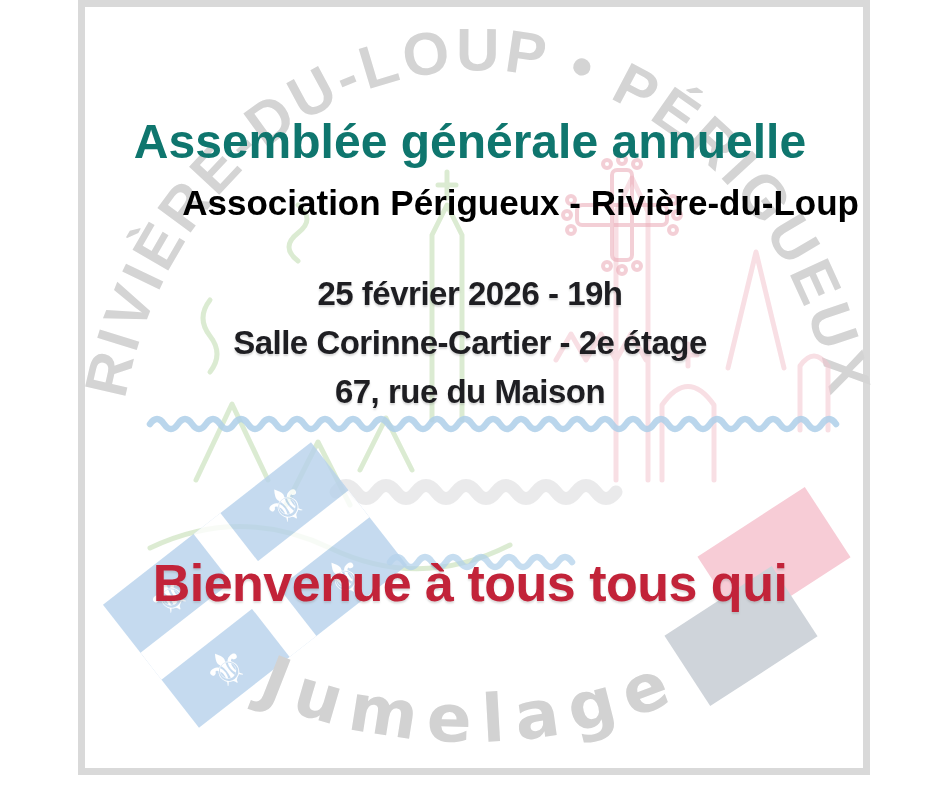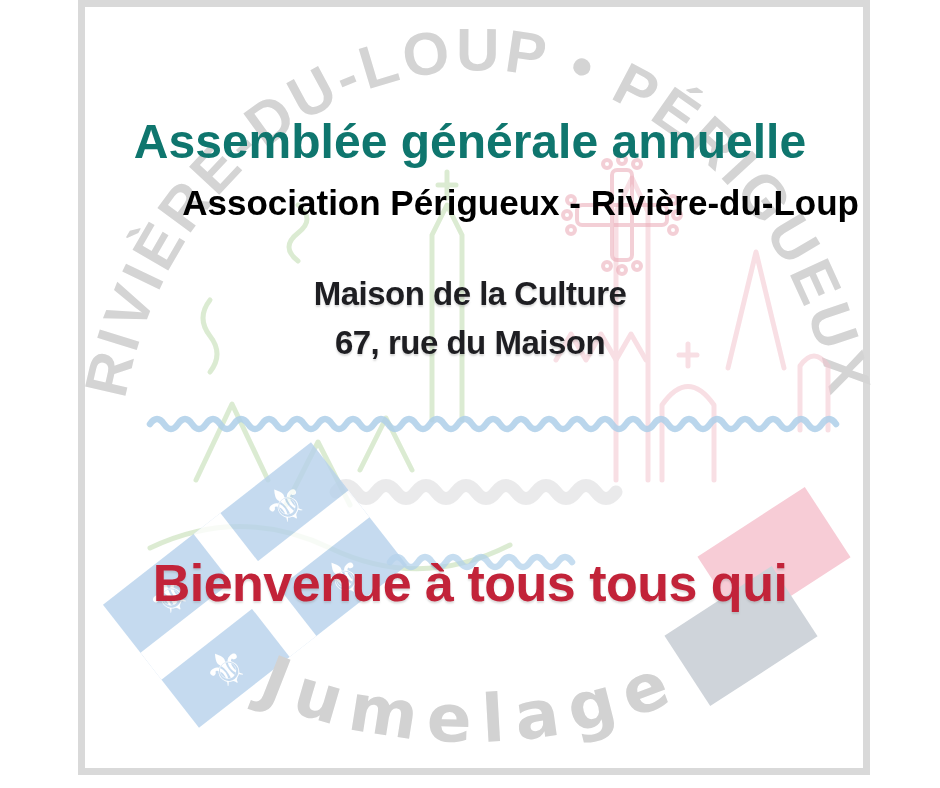--- a/index.html
+++ b/index.html
@@ -99,21 +99,22 @@
     <text class="jumelage">
       <textPath href="#arcBottom" startOffset="50%" text-anchor="middle">Jumelage</textPath>
     </text>
   </svg>
 
   <div class="line title">Assemblée générale annuelle</div>
 
   <div class="line subtitle">Association Périgueux - Rivière-du-Loup</div>
 
   <div class="line details">
-    <div>Maison de la Culture</div>
+    <div>25 février 2026 - 19h</div>
+    <div>Salle Corinne-Cartier - 2e étage</div>
     <div>67, rue du Maison</div>
   </div>
 
   <div class="line welcome">
     <div>Bienvenue à tous tous qui</div>
   </div>
 
 </div>
 
 </body></html>

